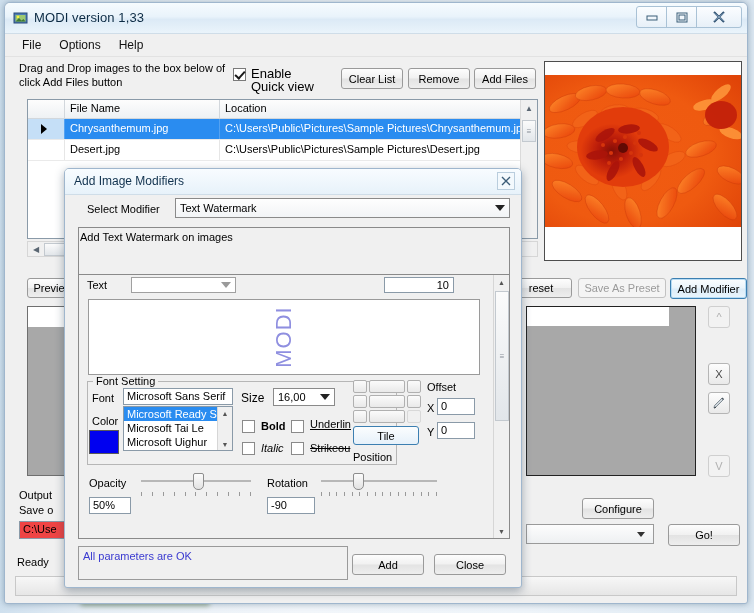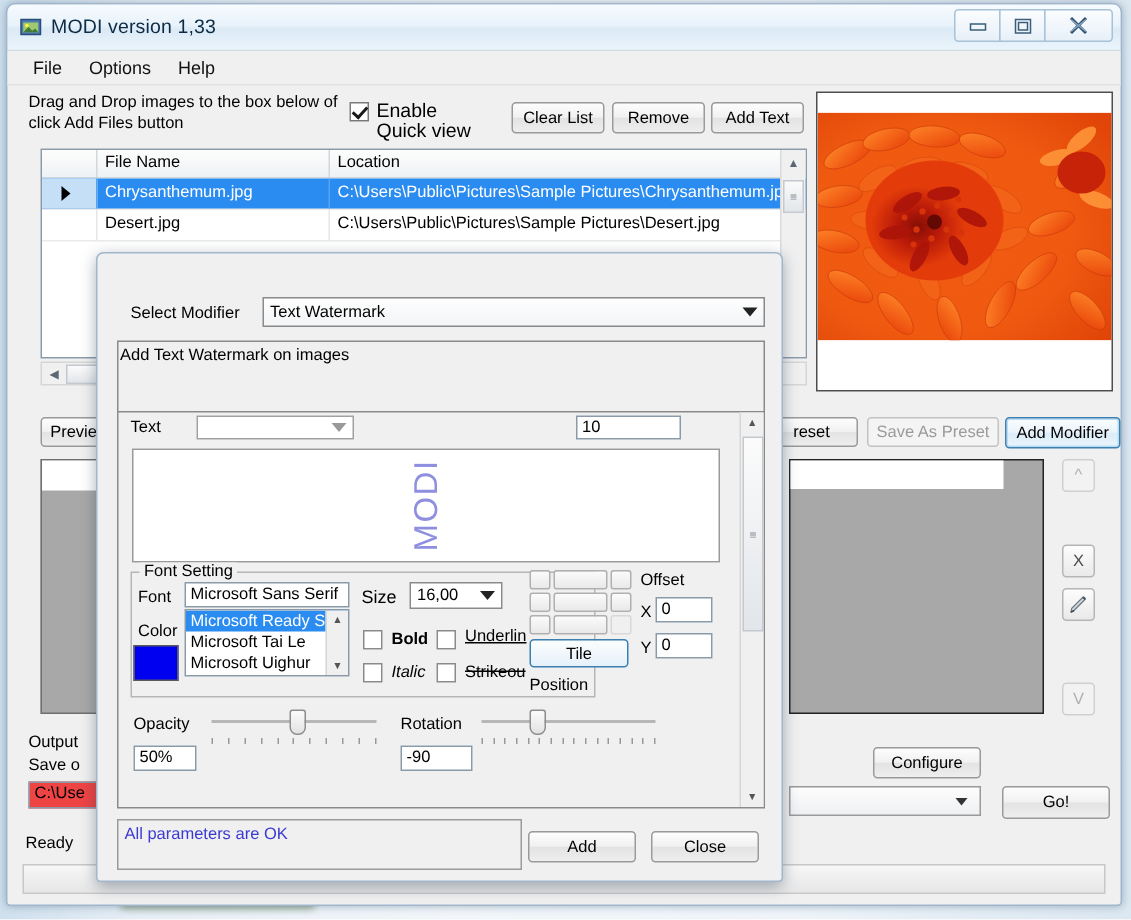--- a/index.html
+++ b/index.html
@@ -446,21 +446,21 @@
 
   <div class="hint">Drag and Drop images to the box below of click Add Files button</div>
 
   <div class="chkwrap">
     <div class="chkbox on"></div>
     <div class="chklabel">Enable Quick view</div>
   </div>
 
   <div class="btn" id="btnClear">Clear List</div>
   <div class="btn" id="btnRemove">Remove</div>
-  <div class="btn" id="btnAddFiles">Add Text</div>
+  <div class="btn" id="btnAddFiles">Add Files</div>
 
   <div id="filelist">
     <div class="gridhead">
       <div class="c c0"></div>
       <div class="c c1">File Name</div>
       <div class="c c2">Location</div>
     </div>
     <div class="grow sel">
       <div class="c c0">
           <span class="rowmark"></span>
@@ -599,37 +599,45 @@
 
   <div class="btn" id="btnConfigure">Configure</div>
   <div id="outCombo">
     <span style="flex:1;padding-left:4px;"></span>
     <span class="caret"></span>
   </div>
   <div class="btn" id="btnGo">Go!</div>
 </div>
 
 <div id="dialog">
+  <div id="dlgTitle">
+    <div class="t">Add Image Modifiers</div>
+    <div class="x">
+      <svg width="10" height="10" viewBox="0 0 10 10">
+        <path d="M1 1 L9 9 M9 1 L1 9" stroke="#3b5c77" stroke-width="1.4" fill="none"></path>
+      </svg>
+    </div>
+  </div>
 
   <div class="dlabel" style="left:22px;top:34px;">Select Modifier</div>
   <div class="combo" style="left:110px;top:29px;width:335px;height:20px;">
     <span>Text Watermark</span>
     <span class="ar"></span>
   </div>
 
   <div class="descbox">Add Text Watermark on images</div>
 
   <div id="inner">
 
     <div class="dlabel" style="left:8px;top:4px;">Text</div>
     <div class="combo" style="left:52px;top:2px;width:105px;height:16px;background:#fff;border-color:#a0a0a0;">
       <span></span>
       <span class="ar gray"></span>
     </div>
-    <div class="txt" style="left:305px;top:2px;width:70px;height:16px;padding-right:4px;">10</div>
+    <div class="txt" style="left:305px;top:2px;width:70px;height:16px;text-align:right;padding-right:4px;">10</div>
 
     <div id="wmPreview">
       <div id="wmText">MODI</div>
     </div>
 
     <div class="group" style="left:8px;top:106px;width:310px;height:84px;"></div>
     <div class="grouplbl" style="left:14px;top:100px;">Font Setting</div>
 
     <div class="dlabel" style="left:13px;top:117px;">Font</div>
     <div class="txt" style="left:44px;top:113px;width:110px;height:17px;">Microsoft Sans Serif</div>

